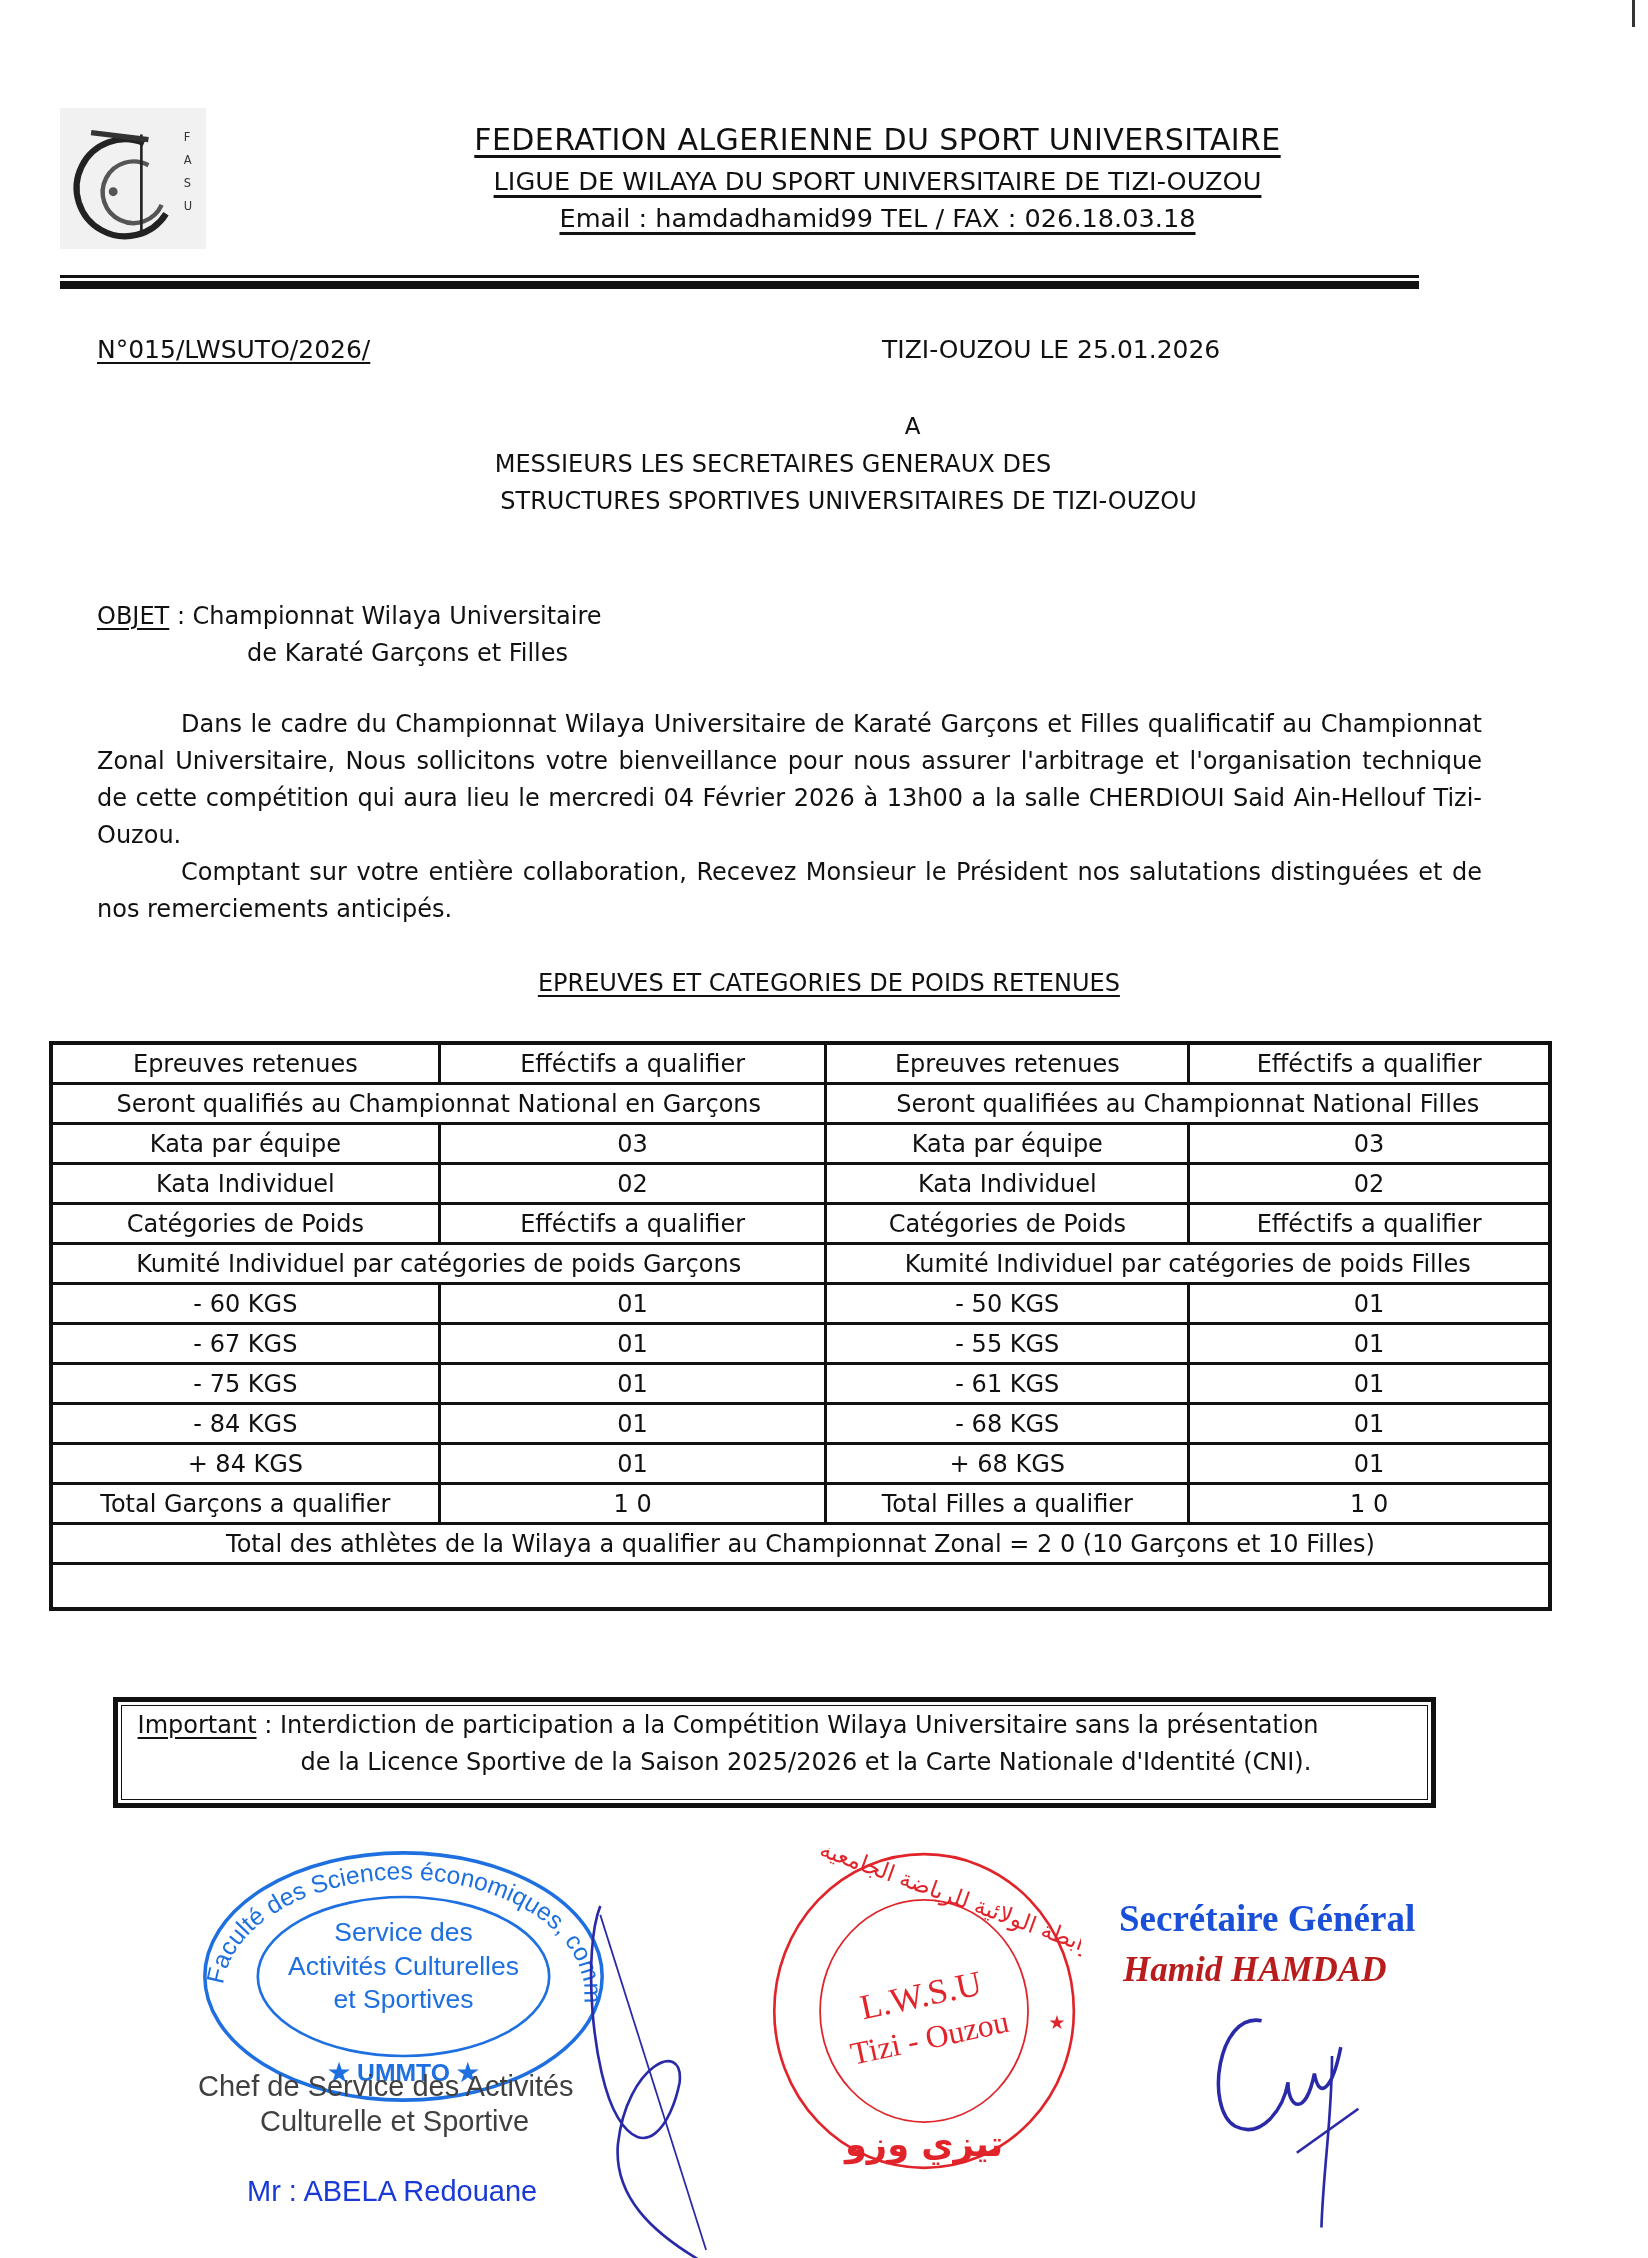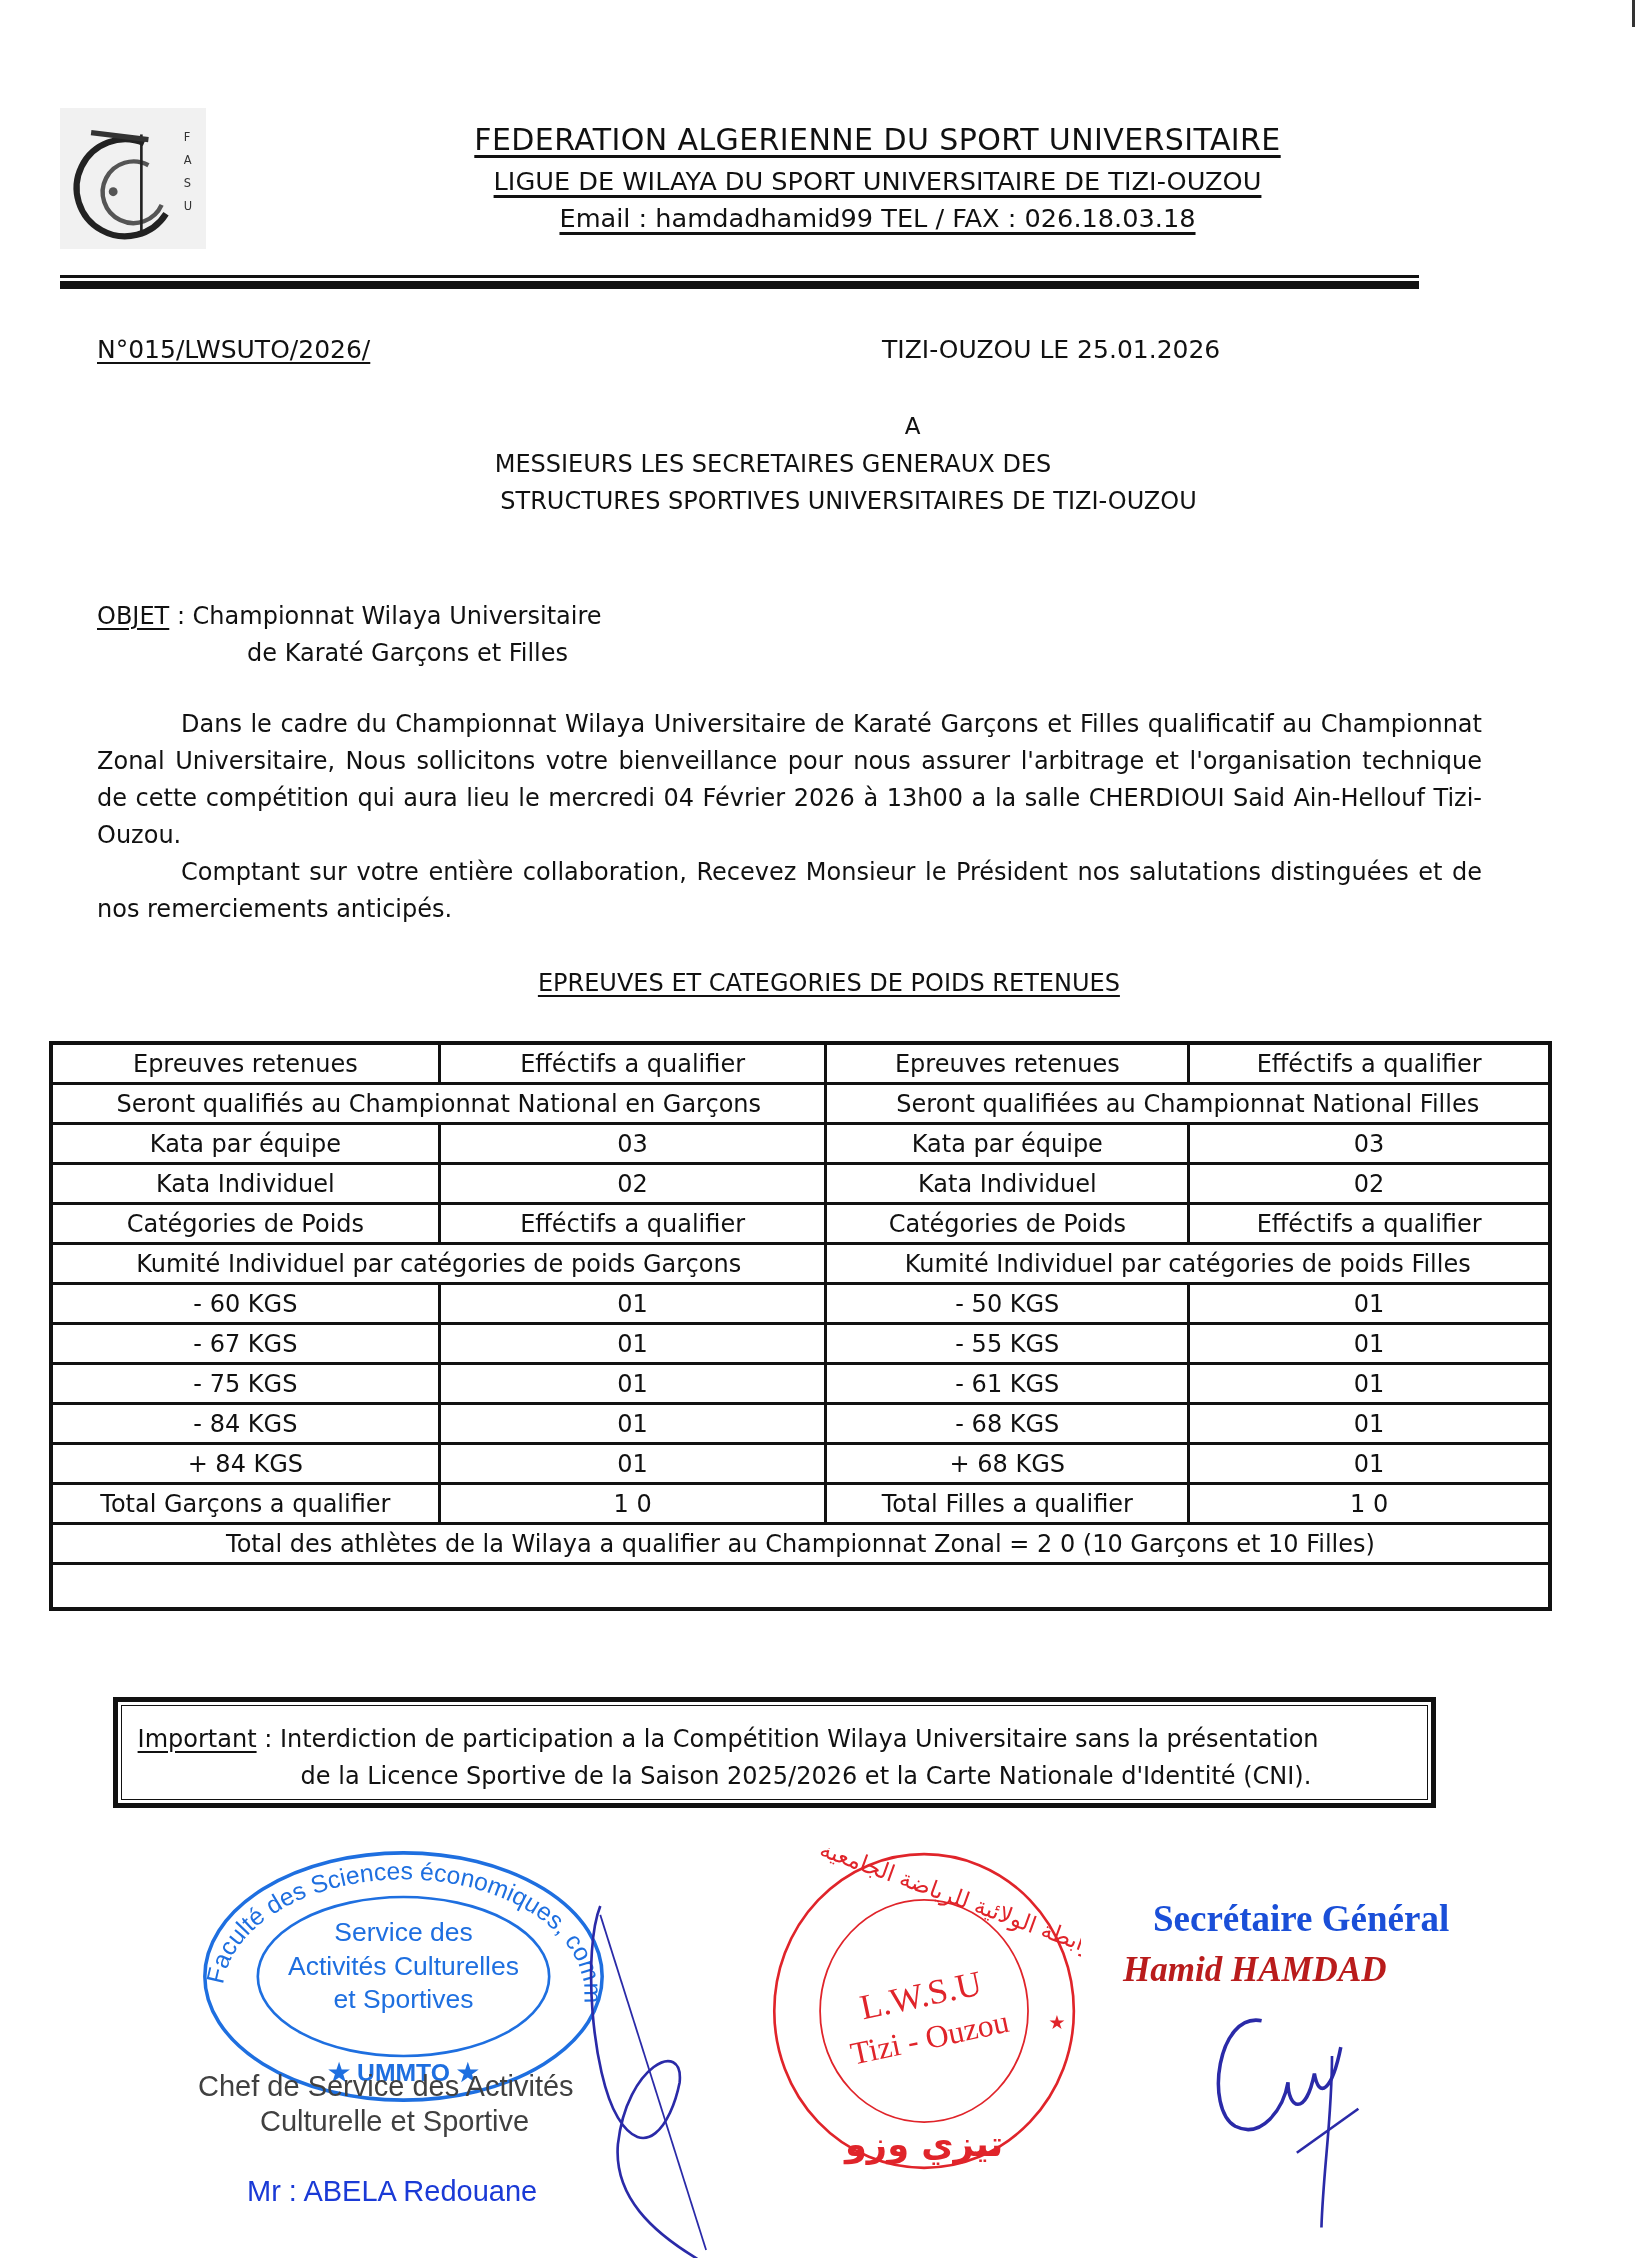--- a/index.html
+++ b/index.html
@@ -36,29 +36,29 @@
   }
   table.q td {
     border: 3.5px solid #111; height: 37px; text-align: center; font-size: 24px;
     padding: 0 3.5px; white-space: nowrap;
   }
   table.q td.blank { height: 42px; }
   .imp-box {
     left: 113px; top: 1697px; width: 1323px; height: 111px;
     border: 5.3px solid #111; box-sizing: border-box; padding: 2.6px;
   }
-  .imp-inner { border: 1.8px solid #111; height: 100%; box-sizing: border-box; padding: 15px 16px; font-size: 24px; line-height: 37px; }
+  .imp-inner { border: 1.8px solid #111; height: 100%; box-sizing: border-box; padding: 1px 16px; font-size: 24px; line-height: 37px; }
   .imp-inner .lbl { text-decoration: underline; text-underline-offset: 4.4px; }
   .imp-inner .l2 { padding-left: 163px; }
   .stamp-blue { left: 196px; top: 1844px; width: 415px; height: 265px; }
   .stamp-red { left: 768px; top: 1848px; width: 313px; height: 326px; }
   .chef { left: 198px; top: 2069px; font-size: 29px; color: #404040; font-family: "Liberation Sans", sans-serif; line-height: 35px; }
   .chef .l2 { padding-left: 62px; }
   .mr { left: 247px; top: 2175px; font-size: 29px; color: #1a3ad6; font-family: "Liberation Sans", sans-serif; }
-  .sg1 { left: 1119px; top: 1897px; font-size: 37px; color: #1a4fd8; font-family: "Liberation Serif", serif; font-weight: bold; margin-left: 34px; }
+  .sg1 { left: 1119px; top: 1897px; font-size: 37px; color: #1a4fd8; font-family: "Liberation Serif", serif; font-weight: bold; }
   .sg2 { left: 1123px; top: 1950px; font-size: 35px; color: #b91c1c; font-family: "Liberation Serif", serif; font-weight: bold; font-style: italic; }
   .sig1 { left: 565px; top: 1897px; width: 194px; height: 362px; }
   .sig2 { left: 1200px; top: 2003px; width: 176px; height: 229px; }
   .edge-line { left: 1632px; top: 0; width: 2.6px; height: 26.5px; background: #333; }
 </style>
 </head>
 <body>
 
 <div class="abs edge-line"></div>
 

